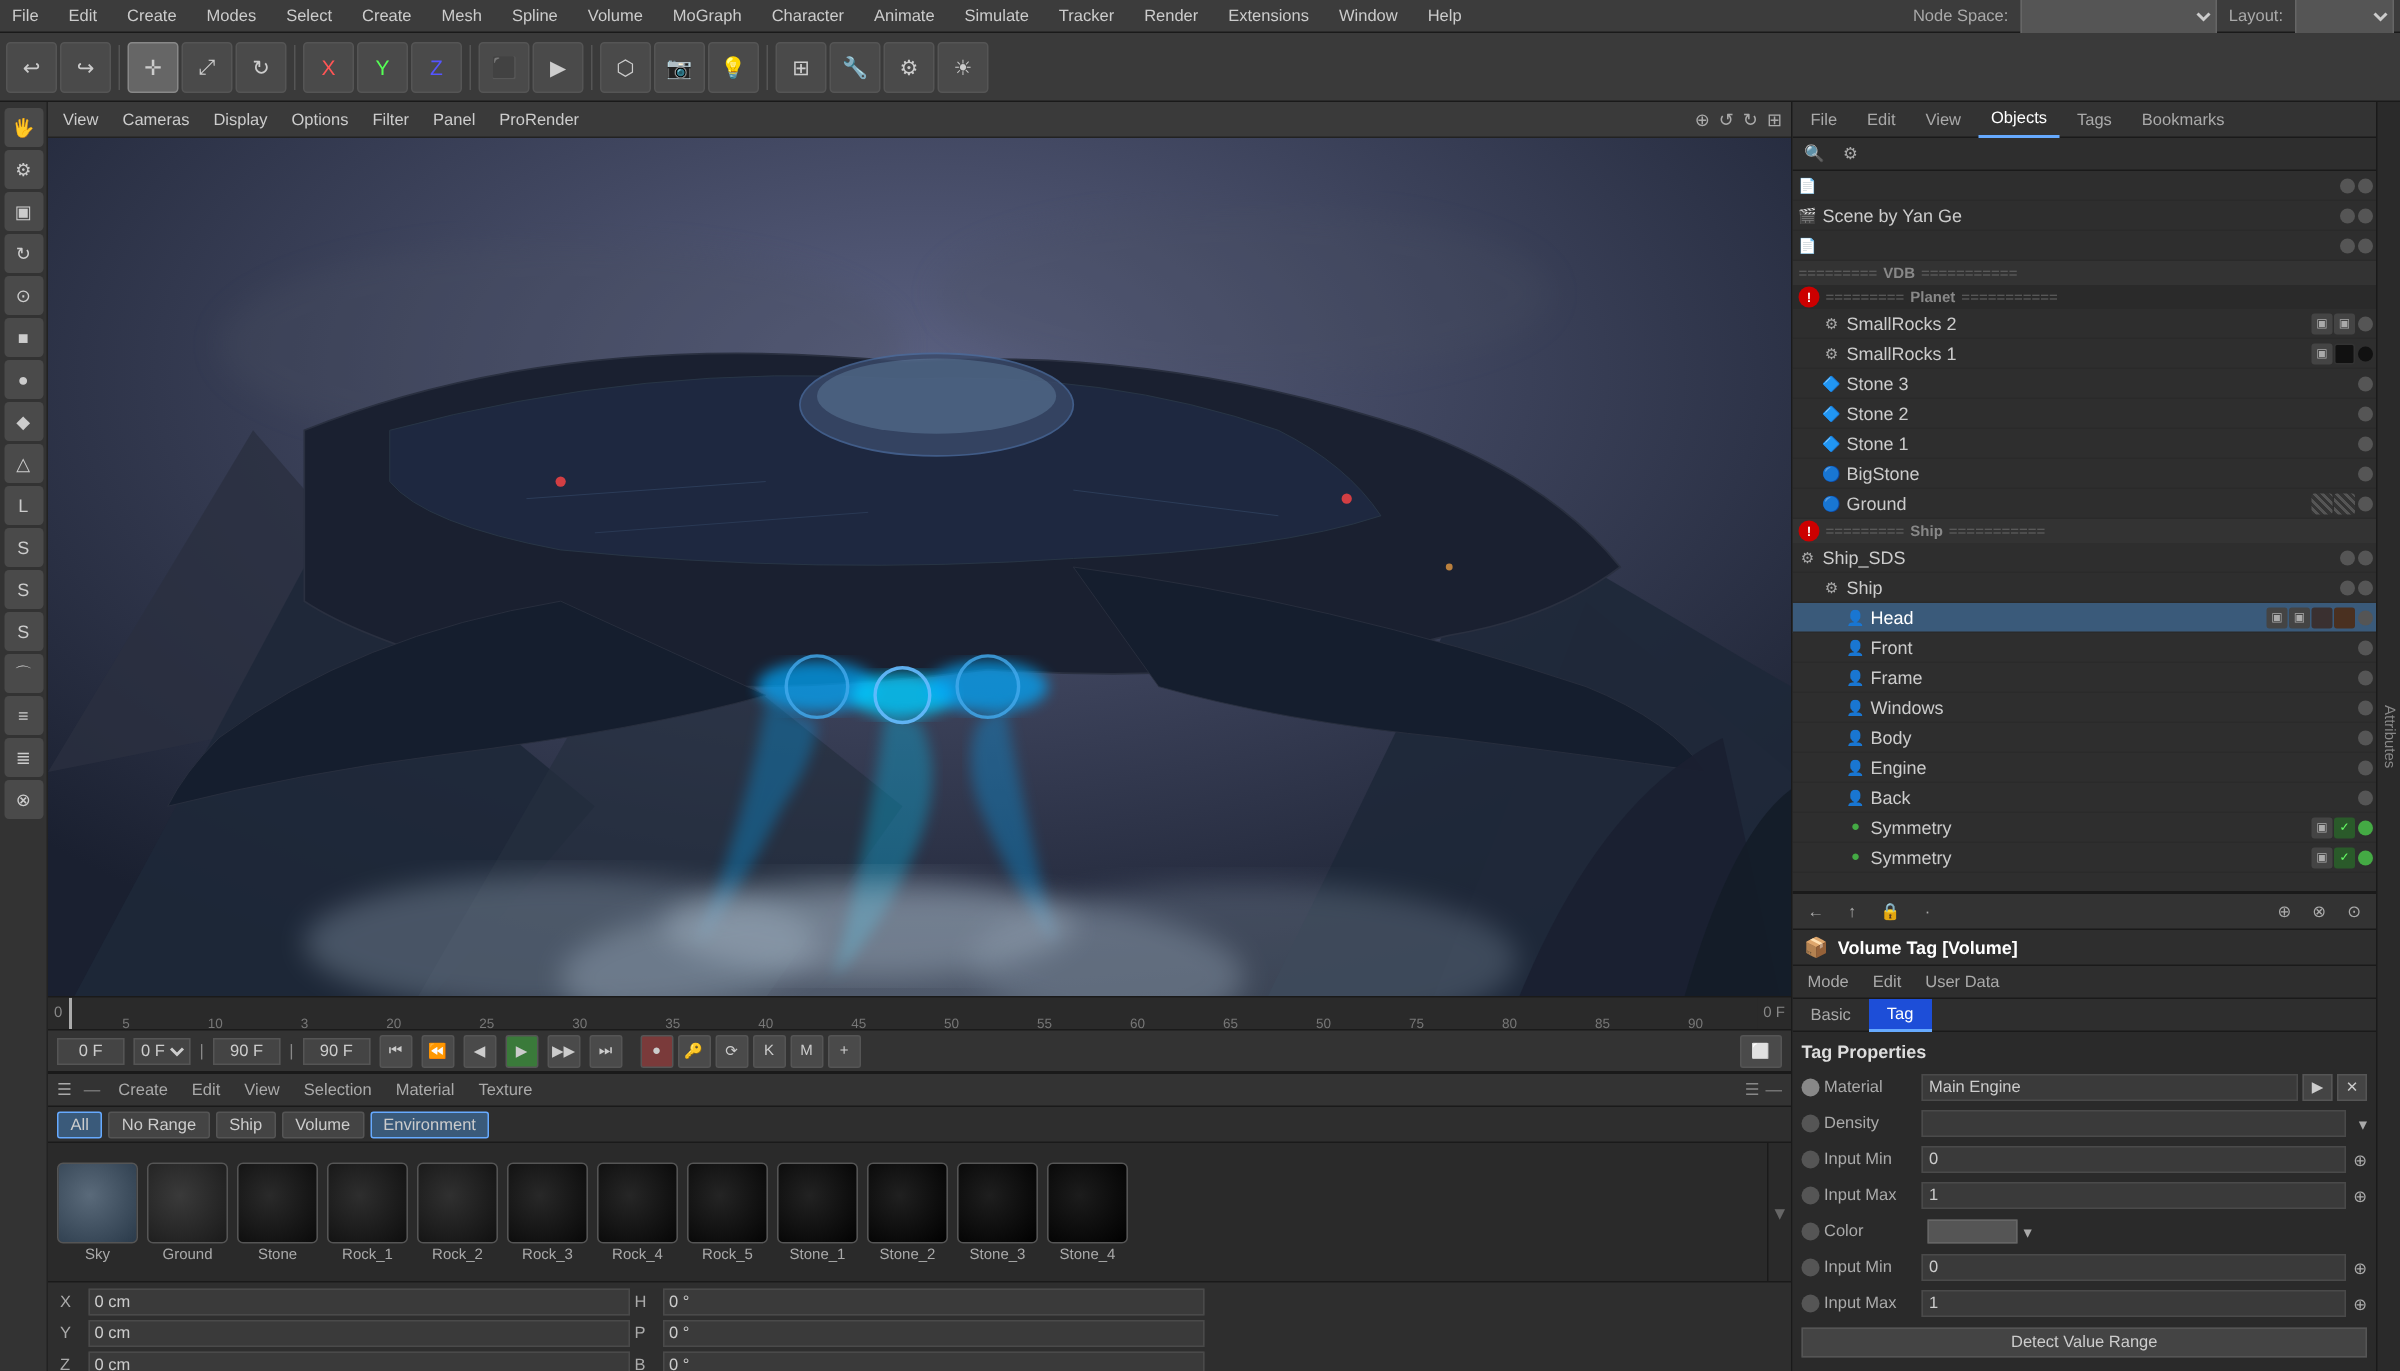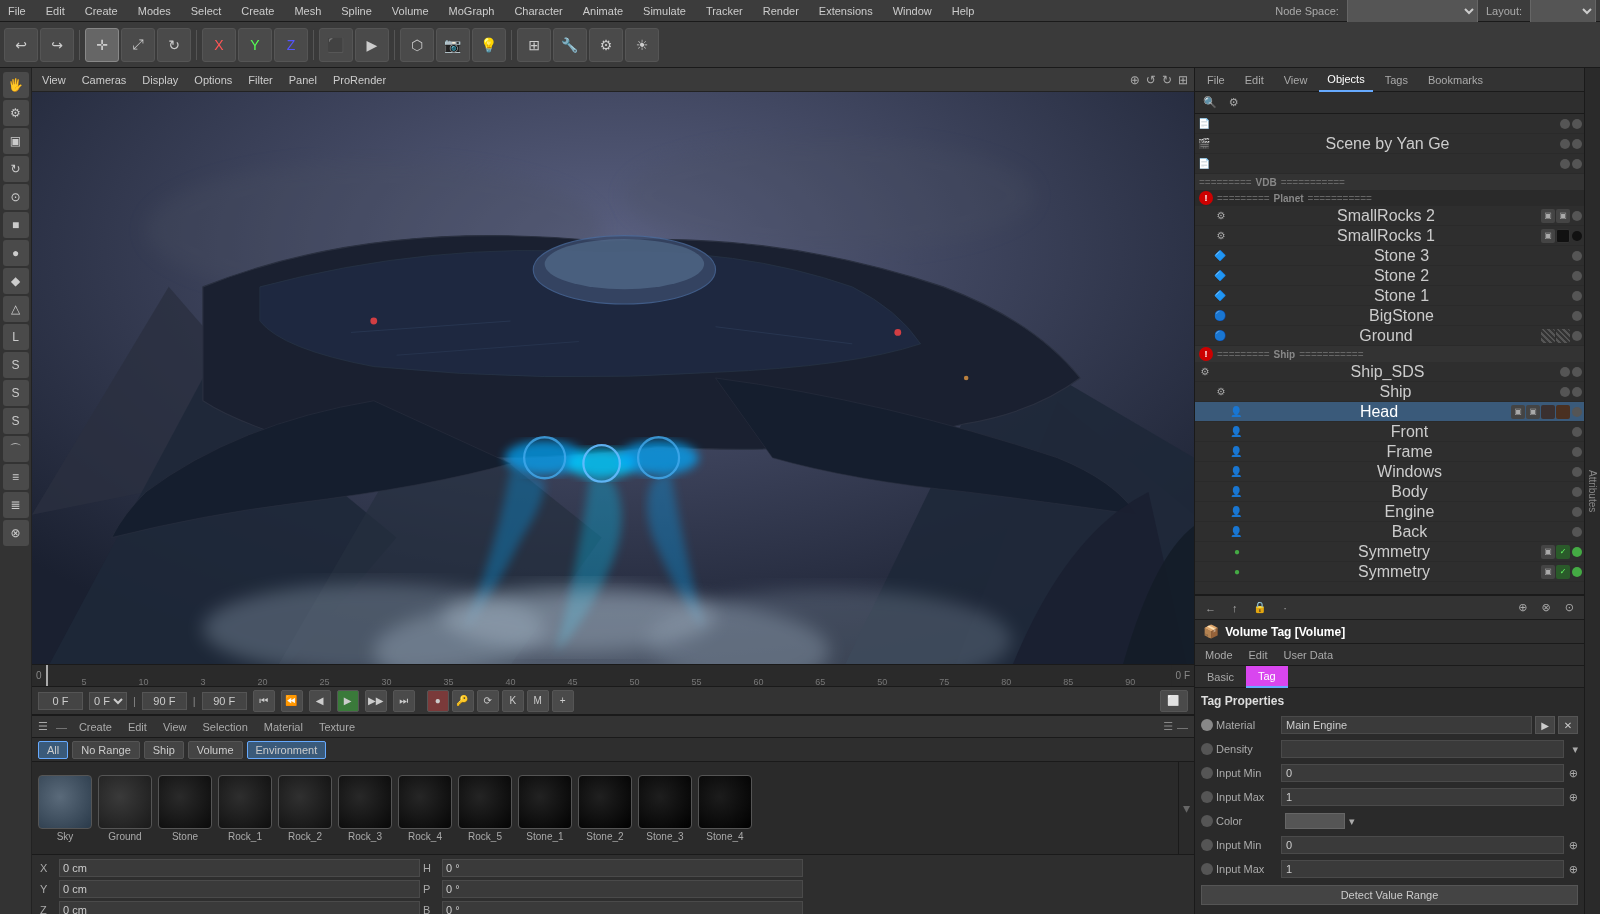--- a/index.html
+++ b/index.html
@@ -52,21 +52,21 @@
     .panel-tab { color: #aaa; font-size: 11px; padding: 0 8px; cursor: pointer; height: 24px; display: flex; align-items: center; }
     .panel-tab.active { color: #fff; border-bottom: 2px solid #6af; }
     #obj-toolbar { height: 22px; background: #2e2e2e; display: flex; align-items: center; padding: 0 4px; gap: 4px; border-bottom: 1px solid #1a1a1a; }
     .obj-tb-btn { color: #aaa; font-size: 11px; cursor: pointer; padding: 0 4px; }
 
     
     #object-tree { flex: 1; overflow-y: auto; background: #2e2e2e; }
     .obj-row { height: 20px; display: flex; align-items: center; padding: 0 2px; cursor: pointer; border-bottom: 1px solid #2a2a2a; }
     .obj-row.selected { background: #3a5a7a; }
     .obj-icon { width: 16px; height: 16px; display: flex; align-items: center; justify-content: center; font-size: 10px; flex-shrink: 0; }
-    .obj-name { flex: 1; color: #ccc; font-size: 16px; padding-left: 2px; white-space: nowrap; overflow: hidden; text-align: center; }
+    .obj-name { flex: 1; color: #ccc; font-size: 12px; padding-left: 2px; white-space: nowrap; overflow: hidden; }
     .obj-tags { display: flex; gap: 1px; align-items: center; margin-right: 2px; }
     .obj-tag { width: 14px; height: 14px; border-radius: 2px; display: flex; align-items: center; justify-content: center; font-size: 8px; }
     .tag-green { background: #2a5a2a; color: #6f6; }
     .tag-gray { background: #444; color: #aaa; }
     .obj-vis { display: flex; gap: 2px; align-items: center; }
     .vis-dot { width: 10px; height: 10px; border-radius: 50%; }
     .dot-green { background: #4a4; }
     .dot-gray { background: #555; }
 
     
@@ -74,21 +74,21 @@
     .err-red { background: #c00; color: #fff; }
 
     
     #attr-panel { height: 320px; background: #2a2a2a; border-top: 2px solid #1a1a1a; display: flex; flex-direction: column; overflow: hidden; flex-shrink: 0; }
     #attr-nav { height: 24px; background: #333; display: flex; align-items: center; padding: 0 4px; gap: 4px; border-bottom: 1px solid #1a1a1a; }
     .attr-nav-btn { color: #aaa; font-size: 11px; cursor: pointer; padding: 0 6px; height: 22px; display: flex; align-items: center; }
     #attr-header { padding: 4px 8px; background: #2e2e2e; border-bottom: 1px solid #1a1a1a; display: flex; align-items: center; gap: 6px; }
     .attr-title { color: #fff; font-size: 12px; font-weight: bold; }
     #attr-tabs { height: 22px; background: #2e2e2e; display: flex; align-items: center; border-bottom: 1px solid #1a1a1a; }
     .attr-tab { padding: 0 12px; height: 22px; display: flex; align-items: center; color: #aaa; font-size: 11px; cursor: pointer; }
-    .attr-tab.active { background: #d946ef; color: #fff; border-bottom: 2px solid #6af; }
+    .attr-tab.active { background: #1d4ed8; color: #fff; border-bottom: 2px solid #6af; }
     #attr-body { flex: 1; overflow-y: auto; padding: 6px; }
     .attr-section-title { color: #ddd; font-size: 12px; font-weight: bold; margin-bottom: 6px; }
     .attr-row { display: flex; align-items: center; height: 22px; margin-bottom: 2px; }
     .attr-label { width: 80px; color: #aaa; font-size: 11px; flex-shrink: 0; display: flex; align-items: center; gap: 3px; }
     .attr-icon-sm { width: 12px; height: 12px; border-radius: 50%; background: #555; flex-shrink: 0; }
     .attr-value { flex: 1; background: #3a3a3a; border: 1px solid #4a4a4a; color: #ccc; font-size: 11px; height: 18px; padding: 0 4px; }
     .attr-value-text { flex: 1; color: #ccc; font-size: 11px; background: #3a3a3a; border: 1px solid #4a4a4a; height: 18px; display: flex; align-items: center; padding: 0 4px; }
     .detect-btn { width: 100%; background: #444; border: 1px solid #555; color: #ccc; font-size: 11px; height: 20px; cursor: pointer; margin: 3px 0; }
     .color-swatch { width: 60px; height: 16px; background: #555; border: 1px solid #666; margin-left: 4px; }
 

